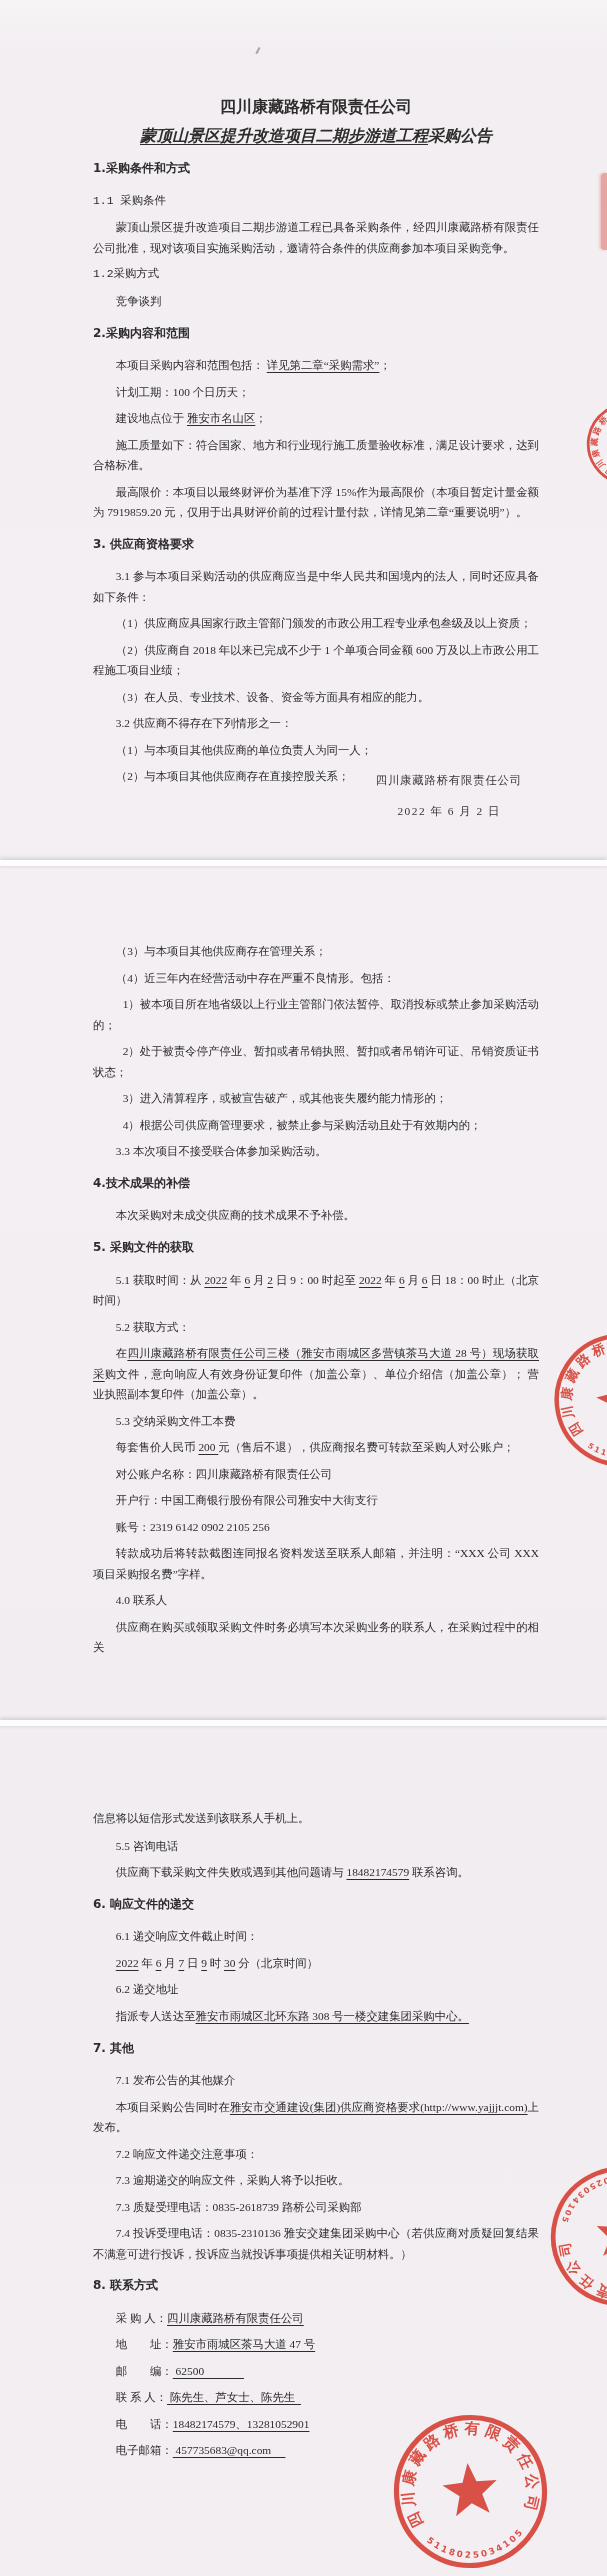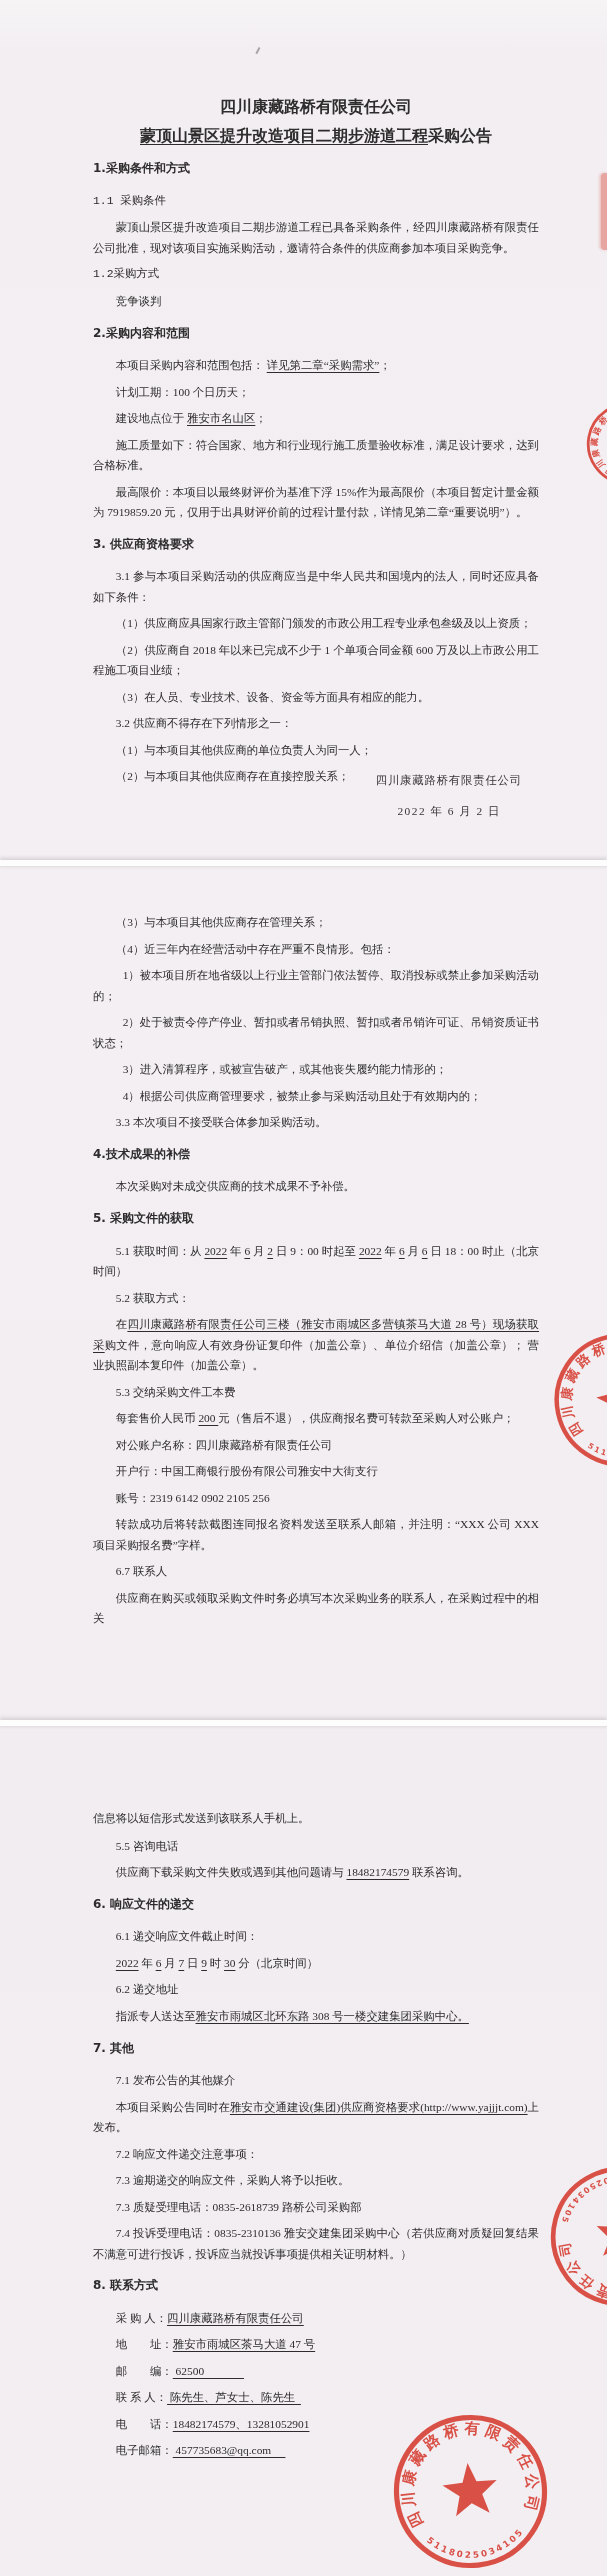--- a/index.html
+++ b/index.html
@@ -5,29 +5,29 @@
   html,body{margin:0;padding:0;}
   body{
     width:607px;height:2576px;position:relative;overflow:hidden;
     background:linear-gradient(180deg,#f7f4f6 0%,#f2eef1 2%,#f3eff2 40%,#f1edf0 70%,#f2eef1 100%);
     font-family:"Liberation Serif","DejaVu Serif",serif;
     color:#2e2c2d;
   }
   .page{position:absolute;left:0;width:607px;box-sizing:border-box;
         padding-left:93px;padding-right:68px;overflow:hidden;}
   #p1{top:0;height:860px;padding-top:89px;}
-  #p2{top:866px;height:854px;padding-top:40px;}
+  #p2{top:866px;height:854px;padding-top:69px;}
   #p3{top:1726px;height:996px;padding-top:77px;}
   .seam{position:absolute;left:0;width:607px;height:6px;background:#fdfdfe;
         box-shadow:0 -2.3px 3.8px rgba(110,100,112,.20),0 1.5px 2.3px rgba(110,100,112,.10);}
   #seam1{top:860px;} #seam2{top:1720px;}
   .blk{margin:6px 0;line-height:20.5px;font-size:11.4px;text-align:justify;}
   .title,.subtitle{font-family:"DejaVu Sans","Liberation Sans",sans-serif;font-weight:700;
         font-size:16px;text-align:center;text-indent:0;line-height:23px;}
-  .subtitle{margin-top:6px;}
+  .subtitle{margin-top:6px;font-style:italic;}
   .h1{font-family:"DejaVu Sans","Liberation Sans",sans-serif;font-weight:700;
         font-size:12px;margin:11.4px 0;line-height:21px;text-indent:0;}
   .p{text-indent:2em;}
   .p0{text-indent:0;font-family:Liberation Mono, monospace;}
   .pi2{text-indent:2.6em;}
   .u{text-decoration:underline;text-underline-offset:3px;text-decoration-thickness:0.8px;white-space:pre-wrap;}
   .topmark{position:absolute;left:257px;top:47px;width:1.5px;height:6.8px;background:#8f8b8e;
         transform:rotate(28deg);opacity:.75;}
   .seal{position:absolute;pointer-events:none;}
   .sign-line{position:absolute;font-size:11.4px;letter-spacing:0.8px;color:#3a3637;z-index:3;}
@@ -97,21 +97,21 @@
     <div class="blk h1"><span>5.  采购文件的获取</span></div>
     <div class="blk p"><span>5.1 获取时间：从 </span><span class="u">2022</span><span> 年 </span><span class="u">6</span><span> 月 </span><span class="u">2</span><span> 日 9：00 时起至 </span><span class="u">2022</span><span> 年 </span><span class="u">6</span><span> 月 </span><span class="u">6</span><span> 日 18：00 时止（北京时间）</span></div>
     <div class="blk p"><span>5.2 获取方式：</span></div>
     <div class="blk p"><span>在</span><span class="u">四川康藏路桥有限责任公司三楼（雅安市雨城区多营镇茶马大道 28 号）现场获取采</span><span>购文件，意向响应人有效身份证复印件（加盖公章）、单位介绍信（加盖公章）； 营业执照副本复印件（加盖公章）。</span></div>
     <div class="blk p"><span>5.3 交纳采购文件工本费</span></div>
     <div class="blk p"><span>每套售价人民币 </span><span class="u">200 </span><span>元（售后不退），供应商报名费可转款至采购人对公账户；</span></div>
     <div class="blk p"><span>对公账户名称：四川康藏路桥有限责任公司</span></div>
     <div class="blk p"><span>开户行：中国工商银行股份有限公司雅安中大街支行</span></div>
     <div class="blk p"><span>账号：2319 6142 0902 2105 256</span></div>
     <div class="blk p"><span>转款成功后将转款截图连同报名资料发送至联系人邮箱，并注明：“XXX 公司 XXX 项目采购报名费”字样。</span></div>
-    <div class="blk p"><span>6.7 联系人</span></div>
+    <div class="blk p"><span>4.0 联系人</span></div>
     <div class="blk p"><span>供应商在购买或领取采购文件时务必填写本次采购业务的联系人，在采购过程中的相关</span></div>
   </div>
 <div class="page" id="p3">
     <div class="blk p0"><span>信息将以短信形式发送到该联系人手机上。</span></div>
     <div class="blk p"><span>5.5 咨询电话</span></div>
     <div class="blk p"><span>供应商下载采购文件失败或遇到其他问题请与 </span><span class="u">18482174579</span><span> 联系咨询。</span></div>
     <div class="blk h1"><span>6.  响应文件的递交</span></div>
     <div class="blk p"><span>6.1 递交响应文件截止时间：</span></div>
     <div class="blk p"><span class="u">2022</span><span> 年 </span><span class="u">6</span><span> 月 </span><span class="u">7</span><span> 日 </span><span class="u">9</span><span> 时 </span><span class="u">30</span><span> 分（北京时间）</span></div>
     <div class="blk p"><span>6.2 递交地址</span></div>

